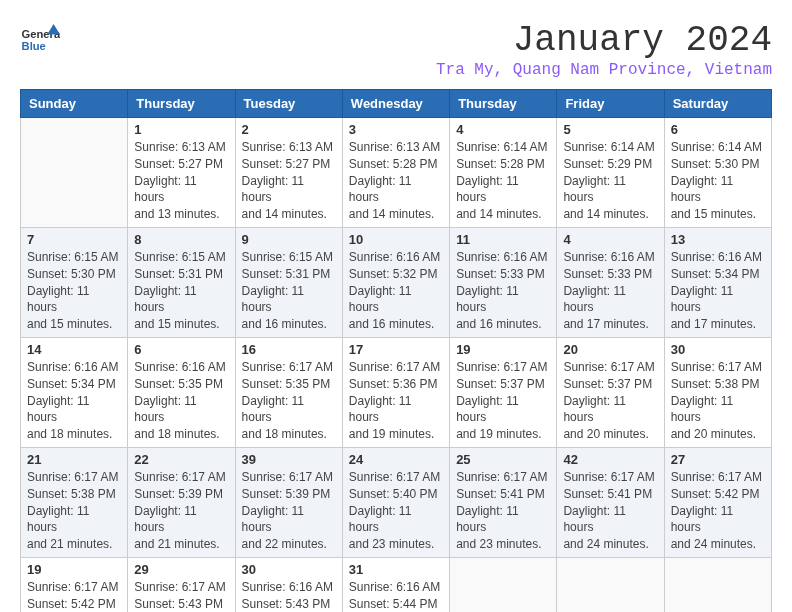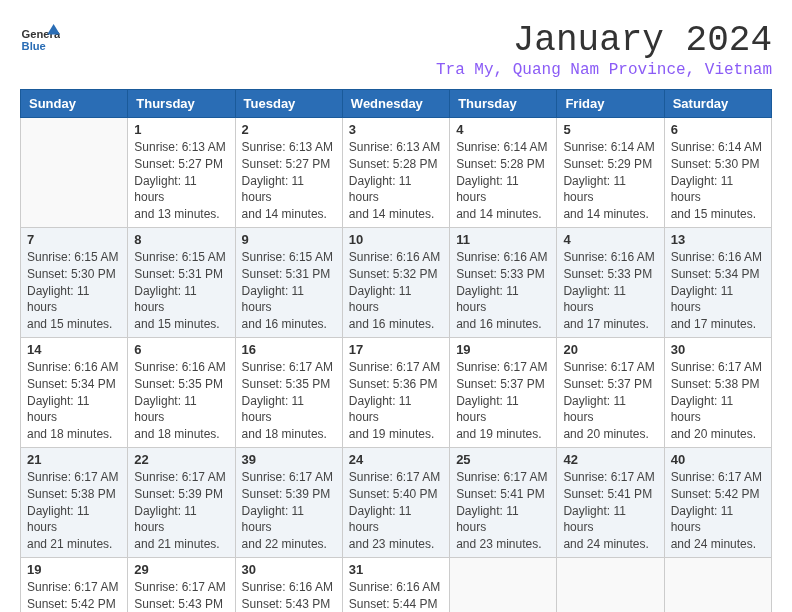--- a/index.html
+++ b/index.html
@@ -294,21 +294,21 @@
 and 23 minutes.</div>
         </td>
         <td>
           <span class="day-number">42</span>
           <div class="day-info" style="white-space: pre-line;">Sunrise: 6:17 AM
 Sunset: 5:41 PM
 Daylight: 11 hours
 and 24 minutes.</div>
         </td>
         <td>
-          <span class="day-number">40</span>
+          <span class="day-number">27</span>
           <div class="day-info" style="white-space: pre-line;">Sunrise: 6:17 AM
 Sunset: 5:42 PM
 Daylight: 11 hours
 and 24 minutes.</div>
         </td>
       </tr>
       <tr>
         <td>
           <span class="day-number">19</span>
           <div class="day-info" style="white-space: pre-line;">Sunrise: 6:17 AM

